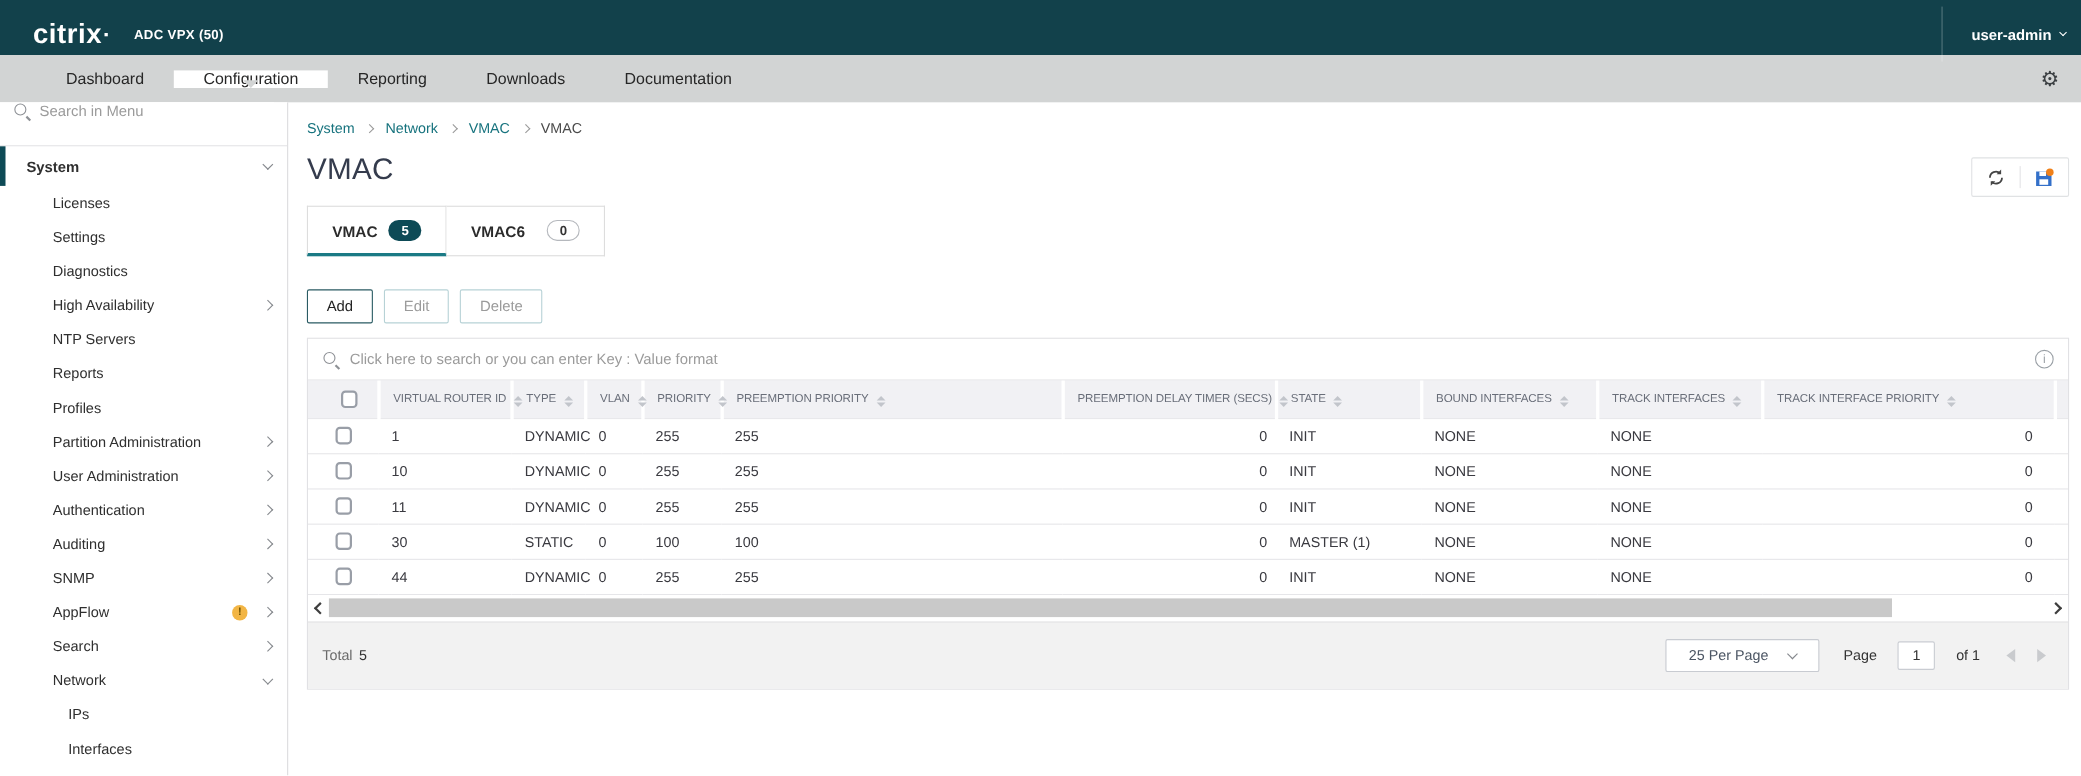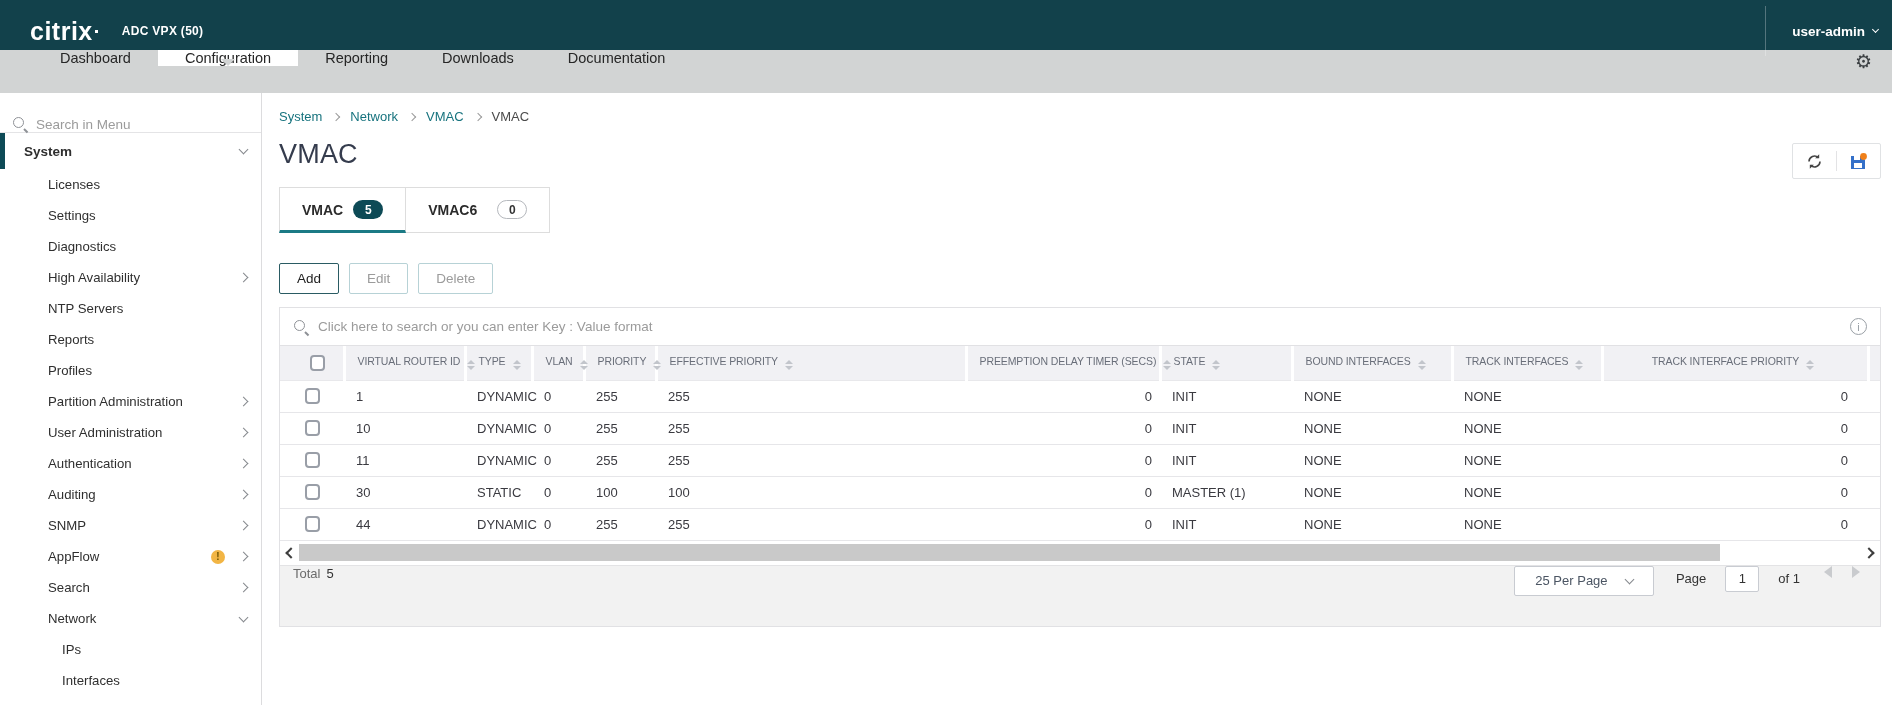--- a/index.html
+++ b/index.html
@@ -10,35 +10,35 @@
   .topbar { height:50px; background:#12414b; display:flex; align-items:center; padding:12px 0 0 30px; }
   .brand { color:#fff; font-size:25px; font-weight:700; letter-spacing:.5px; }
   .brand-dot { width:3px; height:3px; background:#fff; display:inline-block; margin-left:2px; }
   .product { color:#fff; font-size:12px; font-weight:600; letter-spacing:.3px; margin-left:24px; }
   .top-right { margin-left:auto; display:flex; align-items:center; height:100%; }
   .top-divider { width:1px; height:50px; background:rgba(255,255,255,.28); }
   .user-menu { display:flex; align-items:center; gap:8px; padding:0 14px 0 26px; color:#fff;
     font-size:13.5px; font-weight:700; height:100%; cursor:pointer; }
 
   
-  .navbar { height:43px; background:#d2d4d4; display:flex; align-items:flex-start; padding-left:33px; }
+  .navbar { height:43px; background:#d2d4d4; display:flex; align-items:center; padding-left:33px; }
   .nav-tab { display:flex; align-items:center; padding:0 27px; font-size:14.5px; color:#262626; cursor:pointer; }
   .nav-tab.active { background:#fff; position:relative; }
   .nav-tab.active::after { content:""; position:absolute; left:50%; bottom:-7px; margin-left:-7px;
     border:7px solid transparent; border-top:7px solid #d2d4d4; }
   .nav-gear { margin-left:auto; display:flex; align-items:center; padding-right:20px;
     font-size:19px; color:#3c4043; cursor:pointer; }
 
   
   .main { display:flex; height:612px; }
   .sidebar { width:262px; border-right:1px solid #dcdcde; background:#fff; flex-shrink:0; }
   .content { flex:1; padding:12px 14px 0 17px; position:relative; }
 
   
-  .side-search { height:40px; border-bottom:1px solid #e4e4e6; display:flex; align-items:flex-end; gap:8px; padding:0 12px; }
+  .side-search { height:40px; border-bottom:1px solid #e4e4e6; display:flex; align-items:flex-start; gap:8px; padding:0 12px; }
   .side-search input { border:none; outline:none; flex:1; font-size:13.5px; font-family:inherit; color:#555; }
   .side-search input::placeholder { color:#9b9b9b; }
   .side-item { position:relative; display:flex; align-items:center; cursor:pointer; color:#2f2f2f; }
   .side-item.lvl0 { height:36px; padding-left:24px; font-size:13.5px; font-weight:700; }
   .side-item.lvl0::before { content:""; position:absolute; left:0; top:0; width:5px; height:100%; background:#0d4a56; }
   .side-item.lvl1 { height:31px; padding-left:48px; font-size:13.2px; }
   .side-item.lvl2 { height:31px; padding-left:62px; font-size:13.2px; }
   .side-item .chev { position:absolute; right:14px; }
   .side-item .warn { position:absolute; right:36px; }
 
@@ -99,37 +99,37 @@
   .panel { margin-top:13px; border:1px solid #e1e1e4; }
   .search-row { height:38px; display:flex; align-items:center; gap:9px; padding:0 13px; border-bottom:1px solid #e1e1e4; }
   .search-row input { border:none; outline:none; flex:1; font-size:13.5px; font-family:inherit; color:#555; }
   .search-row input::placeholder { color:#9b9b9b; }
 
   
   table { width:100%; border-collapse:collapse; table-layout:fixed; }
   th { background:#f1f1f4; height:34px; font-size:10.5px; letter-spacing:-.1px; font-weight:400; color:#696e79;
     text-align:left; padding-left:12px; white-space:nowrap; border-right:3px solid #fff; border-bottom:1px solid #e8e8eb; }
   th:last-child { border-right:none; }
-  th.h-right { text-align:center; padding-right:16px; }
+  th.h-right { text-align:left; padding-right:16px; }
   td { height:32px; font-size:13px; color:#3a3a40; padding-left:12px; border-bottom:1px solid #e6e6e9; white-space:nowrap; }
   td.v-right { text-align:right; padding-right:8px; }
   td.v-right-pad { text-align:right; padding-right:20px; }
   td.cb-cell { padding-left:0; }
 
   
   .scroll-row { height:24px; display:flex; align-items:center; padding:0 7px; background:#fff; }
   .schev { width:8px; height:8px; border-right:2.4px solid #3e3e3e; border-bottom:2.4px solid #3e3e3e;
     flex-shrink:0; cursor:pointer; }
   .schev.left { transform:rotate(135deg); margin-right:4px; }
   .schev.rightc { transform:rotate(-45deg); margin-left:4px; }
   .scroll-track { flex:1; height:17px; background:#fff; }
   .scroll-thumb { width:91%; height:17px; background:#c9c9c9; cursor:grab; }
 
   
-  .footer-row { height:61px; background:#f2f2f2; border-top:1px solid #e3e3e5; display:flex; align-items:flex-start;
+  .footer-row { height:61px; background:#f2f2f2; border-top:1px solid #e3e3e5; display:flex; align-items:center;
     padding:0 20px 0 13px; font-size:13px; }
   .total-label { color:#6b6b6b; margin-right:6px; }
   .total-value { color:#333; }
   .per-page { width:140px; height:30px; background:#fff; border:1px solid #c8cbd1; border-radius:2px;
     display:flex; align-items:center; justify-content:center; gap:18px; color:#4b5563; cursor:pointer; margin-left:auto; }
   .page-group { display:flex; align-items:center; gap:19px; margin-left:22px; }
   .page-input { width:34px; height:26px; border:1px solid #c9ccd2; border-radius:2px; text-align:center;
     font-size:13px; font-family:inherit; color:#333; outline:none; }
   .pager-arrows { display:flex; align-items:center; gap:20px; margin-left:24px; }
   .pg { width:0; height:0; border-top:6px solid transparent; border-bottom:6px solid transparent; cursor:default; }
@@ -328,21 +328,21 @@
                   <i class="dn"></i>
                 </span></th>
               <th><span>VLAN</span><span class="sort">
                   <i class="up"></i>
                   <i class="dn"></i>
                 </span></th>
               <th><span>PRIORITY</span><span class="sort">
                   <i class="up"></i>
                   <i class="dn"></i>
                 </span></th>
-              <th><span>EFFECTIVE PRIORITY</span><span class="sort">
+              <th><span>PREEMPTION PRIORITY</span><span class="sort">
                   <i class="up"></i>
                   <i class="dn"></i>
                 </span></th>
               <th><span>PREEMPTION DELAY TIMER (SECS)</span><span class="sort">
                   <i class="up"></i>
                   <i class="dn"></i>
                 </span></th>
               <th><span>STATE</span><span class="sort">
                   <i class="up"></i>
                   <i class="dn"></i>

